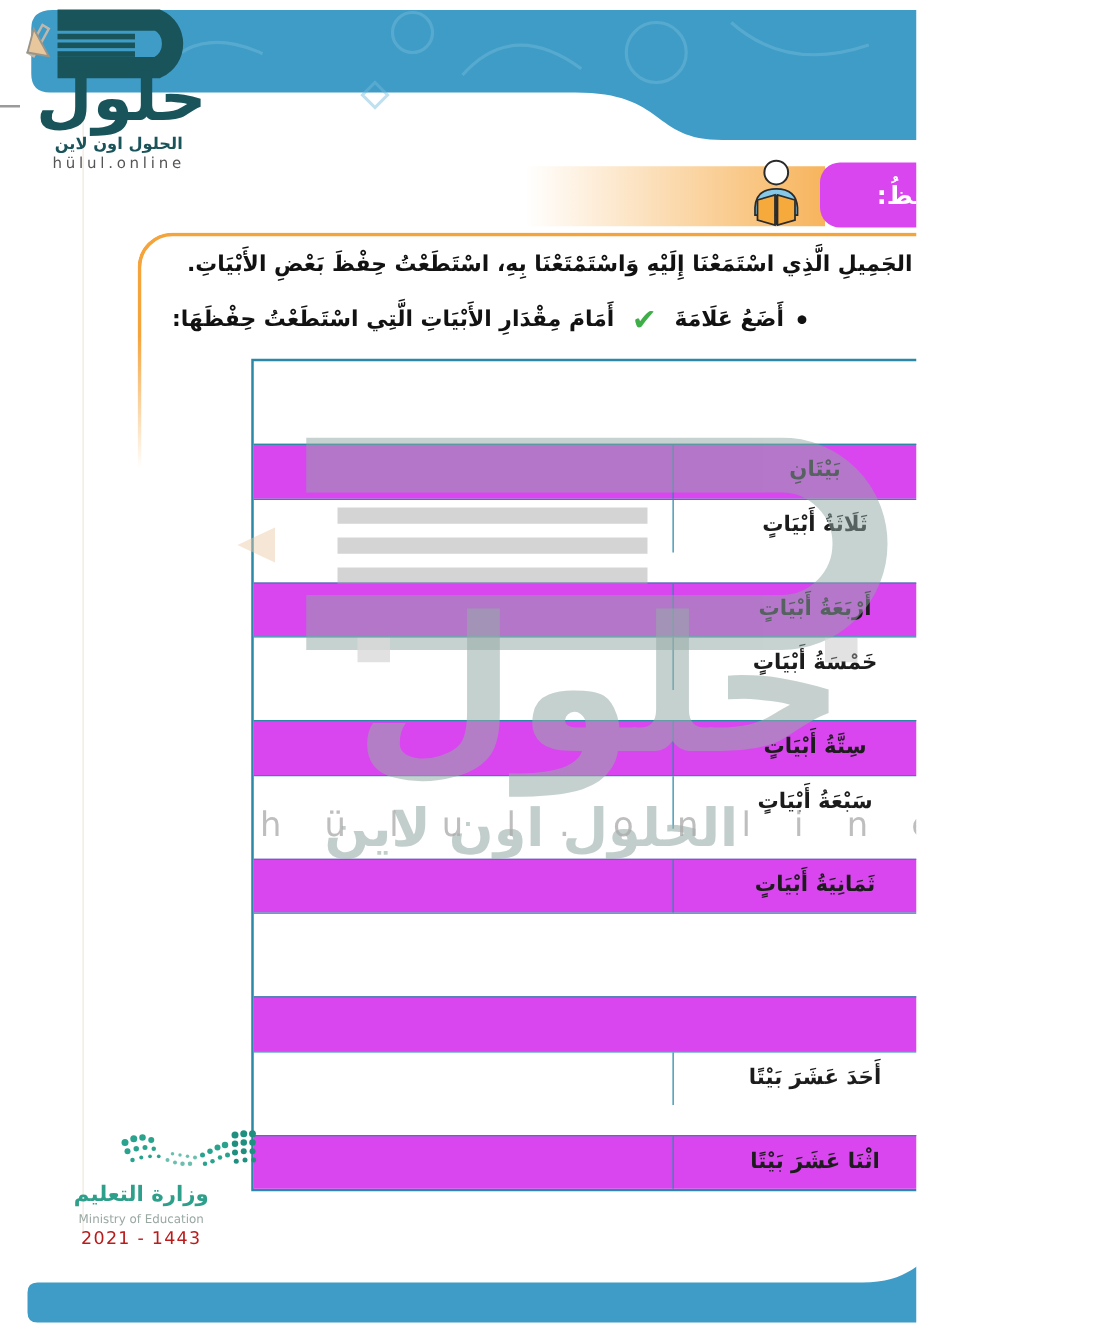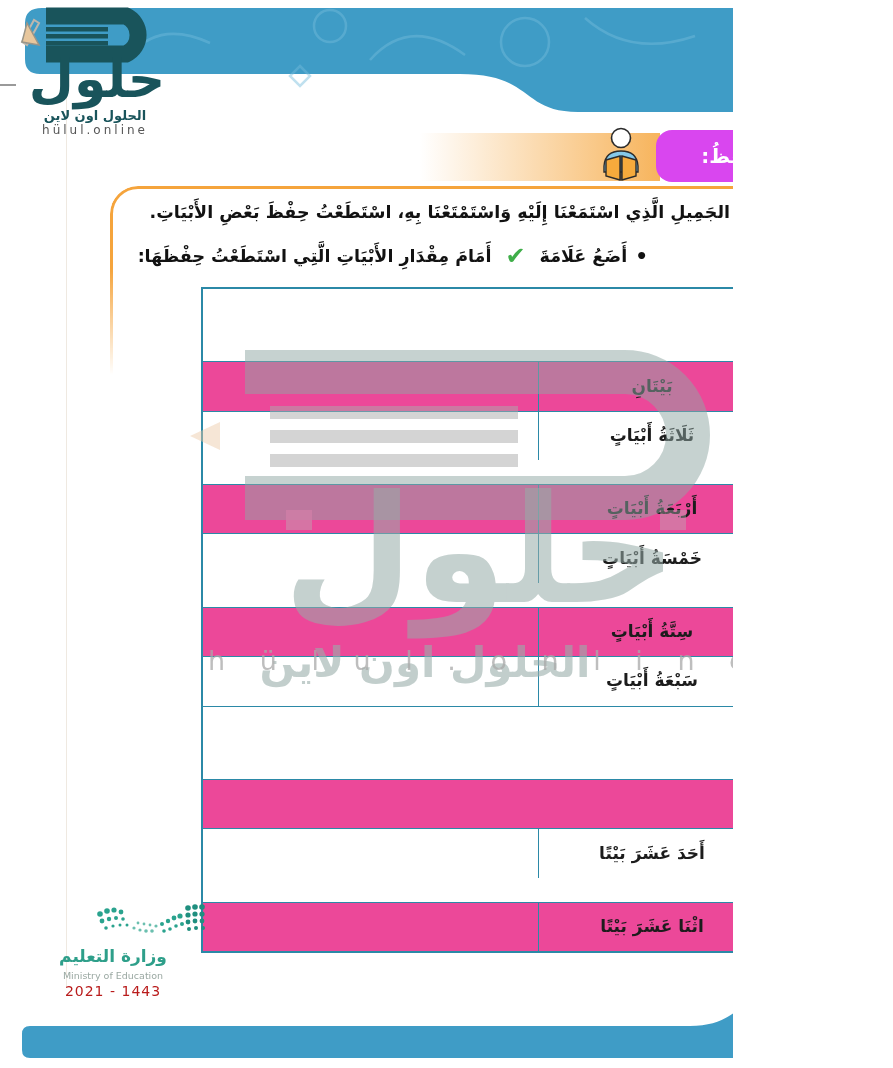--- a/index.html
+++ b/index.html
@@ -68,21 +68,21 @@
   .check{color:#3fae49;font-size:24px;line-height:1;margin:0 6px;}
 
   
   .verse-table{
     position:absolute;left:201px;top:287px;width:566px;height:666px;
     border:2.5px solid #2b89a7;box-sizing:border-box;
     display:flex;flex-direction:column;background:#fff;
   }
   .vrow{flex:1;display:flex;border-top:1.8px solid #2b89a7;}
   .vrow:first-child{border-top:none;}
-  .vrow.beige{background:#ec4899;margin-top:24px;}
+  .vrow.beige{background:#d946ef;margin-top:24px;}
   .cell-check{width:335px;}
   .cell-label{
     flex:1;border-left:1.8px solid #2b89a7;
     display:flex;align-items:center;justify-content:center;
     direction:rtl;font-weight:bold;font-size:17px;color:#1c1c1c;line-height:1.4;
   }
 
   
   .wm{pointer-events:none;}
   .wm-book{position:absolute;left:190px;top:350px;opacity:.5;}
@@ -205,20 +205,24 @@
       <div class="cell-check"></div>
       <div class="cell-label">خَمْسَةُ أَبْيَاتٍ</div>
     </div>
     <div class="vrow beige">
       <div class="cell-check"></div>
       <div class="cell-label">سِتَّةُ أَبْيَاتٍ</div>
     </div>
     <div class="vrow">
       <div class="cell-check"></div>
       <div class="cell-label">سَبْعَةُ أَبْيَاتٍ</div>
+    </div>
+    <div class="vrow beige">
+      <div class="cell-check"></div>
+      <div class="cell-label">ثَمَانِيَةُ أَبْيَاتٍ</div>
     </div>
     <div class="vrow">
       <div class="cell-check"></div>
     </div>
     <div class="vrow beige">
       <div class="cell-check"></div>
     </div>
     <div class="vrow">
       <div class="cell-check"></div>
       <div class="cell-label">أَحَدَ عَشَرَ بَيْتًا</div>

